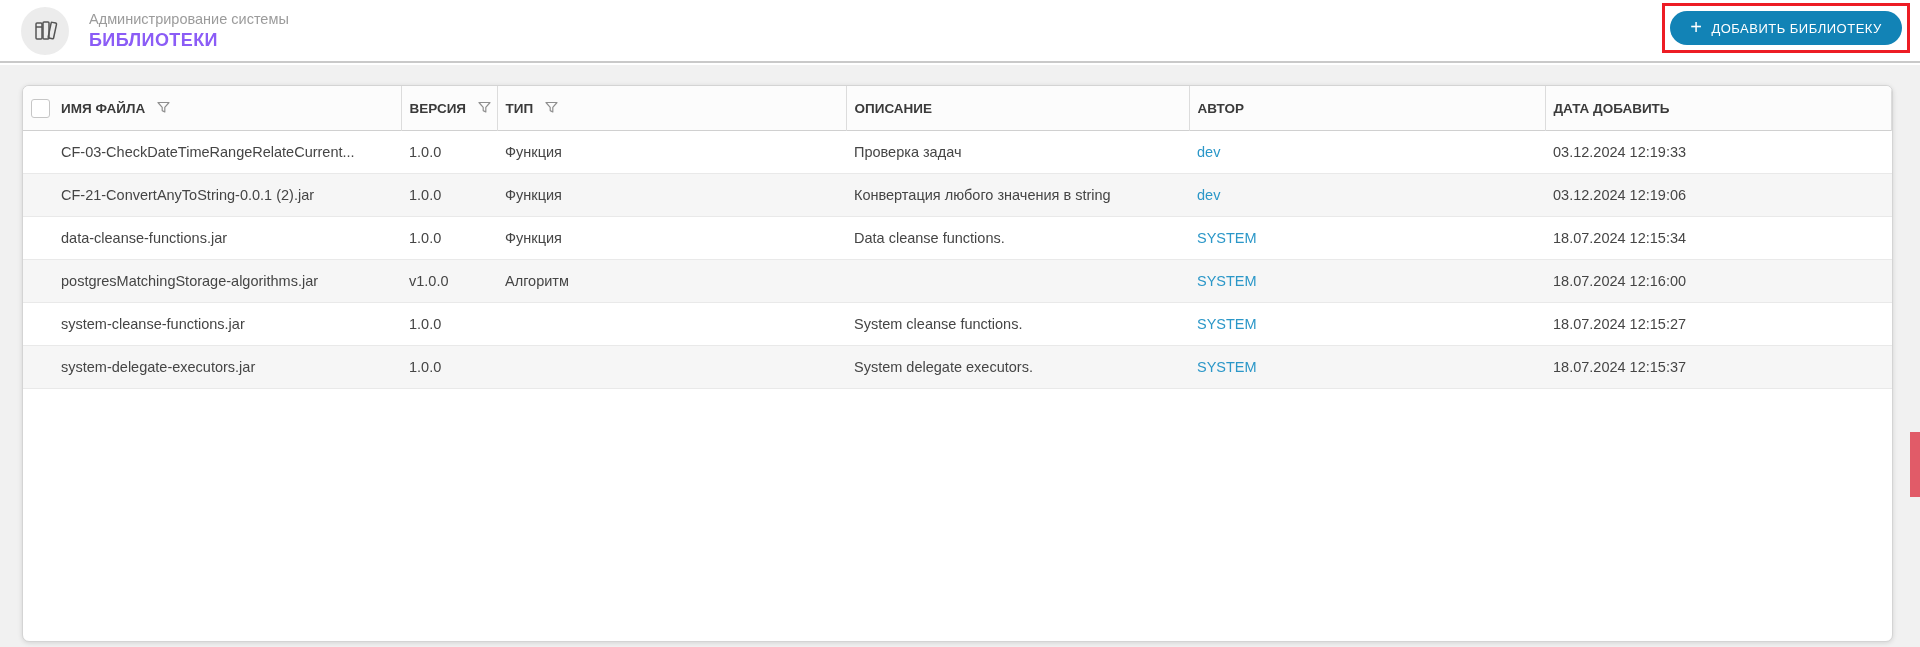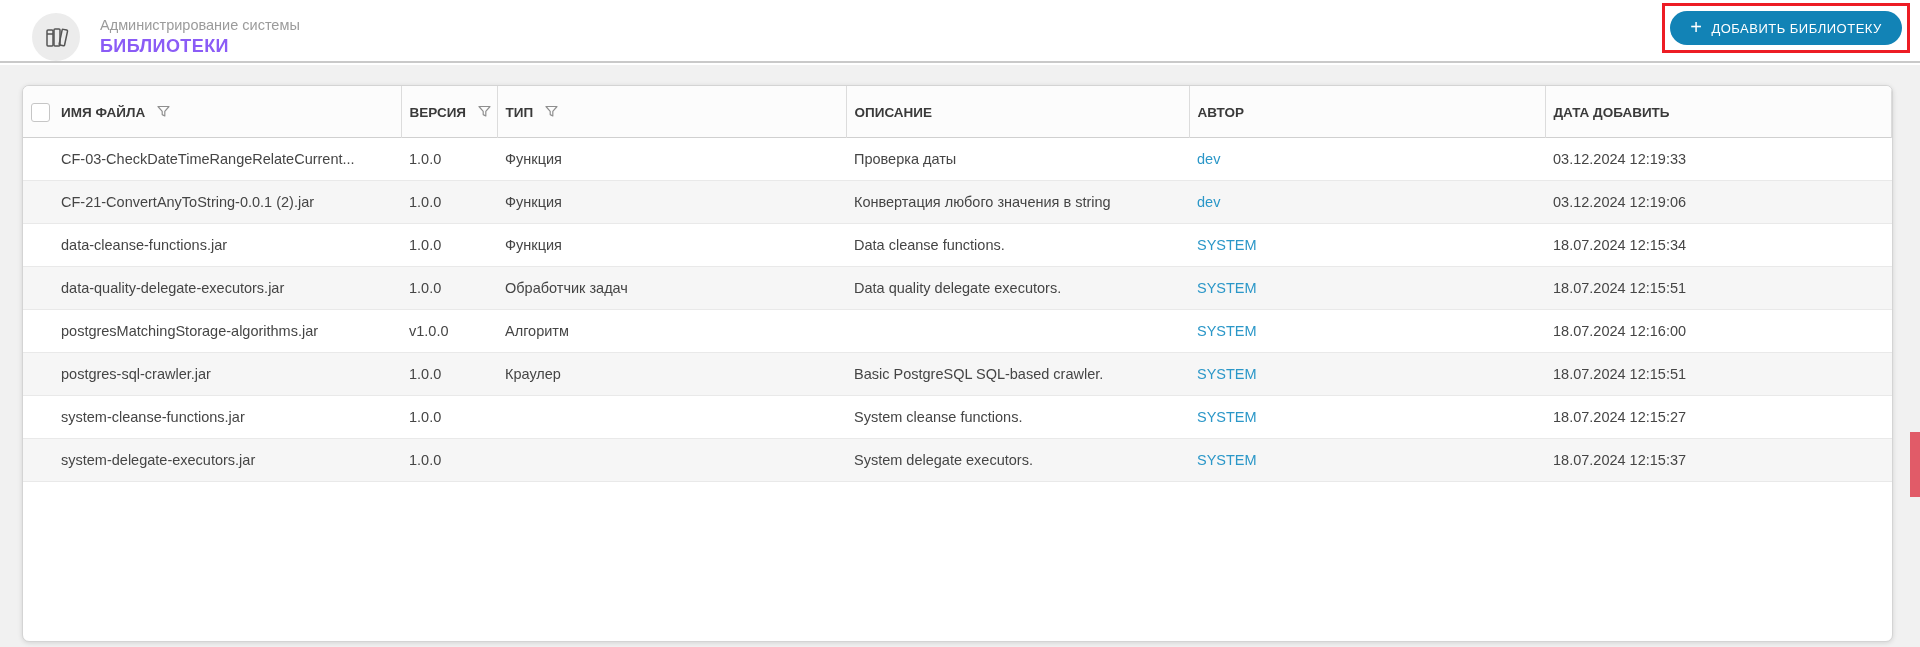--- a/index.html
+++ b/index.html
@@ -6,21 +6,21 @@
   body{
     width:1920px;height:647px;position:relative;overflow:hidden;
     background:#ffffff;
     font-family:"Liberation Sans", sans-serif;
     -webkit-font-smoothing:antialiased;
   }
   
   .topbar{
     position:absolute;top:0;left:0;width:1920px;height:63px;
     background:#ffffff;border-bottom:2px solid #c9c9c9;
-    box-sizing:border-box;display:flex;align-items:flex-end;padding-left:32px;
+    box-sizing:border-box;display:flex;align-items:center;padding-left:21px;
   }
   .brand{display:flex;align-items:center;}
   .logo-circle{
     width:48px;height:48px;border-radius:50%;background:#ececec;
     display:flex;align-items:center;justify-content:center;margin-right:20px;
   }
   .breadcrumb{font-size:14.5px;color:#9b9b9b;margin-bottom:3px;}
   .page-title{font-size:18px;font-weight:bold;color:#8b5cf6;letter-spacing:.4px;}
   
   .annotation-box{
@@ -40,21 +40,21 @@
     position:absolute;top:65px;left:0;width:1920px;height:582px;
     background:#f1f1f1;
   }
   .card{
     position:absolute;left:22px;top:20px;width:1871px;height:557px;
     background:#ffffff;border:1px solid #d4d4d4;border-radius:7px;
     box-shadow:0 1px 5px rgba(0,0,0,.12);box-sizing:border-box;overflow:hidden;
   }
   table{width:100%;border-collapse:collapse;table-layout:fixed;}
   thead th{
-    height:52px;text-align:left;font-size:13.5px;font-weight:bold;color:#3a3a3a;
+    height:45px;text-align:left;font-size:13.5px;font-weight:bold;color:#3a3a3a;
     padding:0 8px;background:#fcfcfc;white-space:nowrap;overflow:hidden;
     border-right:1px solid #dcdcdc;
     box-shadow:inset 0 -1px 0 #d0d0d0, 0 3px 4px -2px rgba(0,0,0,.22);
   }
   thead th.cb-col{border-right:none;}
   .checkbox{
     width:17px;height:17px;background:#fff;border:1px solid #c6c6c6;border-radius:3px;
     margin-left:0;cursor:pointer;
   }
   th .funnel{margin-left:8px;vertical-align:-1px;}
@@ -146,21 +146,21 @@
             <span>ДАТА ДОБАВИТЬ</span>
           </th>
         </tr>
       </thead>
       <tbody>
           <tr>
             <td class="cb-col"></td>
             <td>CF-03-CheckDateTimeRangeRelateCurrent...</td>
             <td>1.0.0</td>
             <td>Функция</td>
-            <td>Проверка даты</td>
+            <td>Проверка задач</td>
             <td><a class="author-link">dev</a></td>
             <td>03.12.2024 12:19:33</td>
           </tr>
           <tr>
             <td class="cb-col"></td>
             <td>CF-21-ConvertAnyToString-0.0.1 (2).jar</td>
             <td>1.0.0</td>
             <td>Функция</td>
             <td>Конвертация любого значения в string</td>
             <td><a class="author-link">dev</a></td>
@@ -170,47 +170,29 @@
             <td class="cb-col"></td>
             <td>data-cleanse-functions.jar</td>
             <td>1.0.0</td>
             <td>Функция</td>
             <td>Data cleanse functions.</td>
             <td><a class="author-link">SYSTEM</a></td>
             <td>18.07.2024 12:15:34</td>
           </tr>
           <tr>
             <td class="cb-col"></td>
-            <td>data-quality-delegate-executors.jar</td>
-            <td>1.0.0</td>
-            <td>Обработчик задач</td>
-            <td>Data quality delegate executors.</td>
-            <td><a class="author-link">SYSTEM</a></td>
-            <td>18.07.2024 12:15:51</td>
-          </tr>
-          <tr>
-            <td class="cb-col"></td>
             <td>postgresMatchingStorage-algorithms.jar</td>
             <td>v1.0.0</td>
             <td>Алгоритм</td>
             <td></td>
             <td><a class="author-link">SYSTEM</a></td>
             <td>18.07.2024 12:16:00</td>
           </tr>
           <tr>
             <td class="cb-col"></td>
-            <td>postgres-sql-crawler.jar</td>
-            <td>1.0.0</td>
-            <td>Краулер</td>
-            <td>Basic PostgreSQL SQL-based crawler.</td>
-            <td><a class="author-link">SYSTEM</a></td>
-            <td>18.07.2024 12:15:51</td>
-          </tr>
-          <tr>
-            <td class="cb-col"></td>
             <td>system-cleanse-functions.jar</td>
             <td>1.0.0</td>
             <td></td>
             <td>System cleanse functions.</td>
             <td><a class="author-link">SYSTEM</a></td>
             <td>18.07.2024 12:15:27</td>
           </tr>
           <tr>
             <td class="cb-col"></td>
             <td>system-delegate-executors.jar</td>

